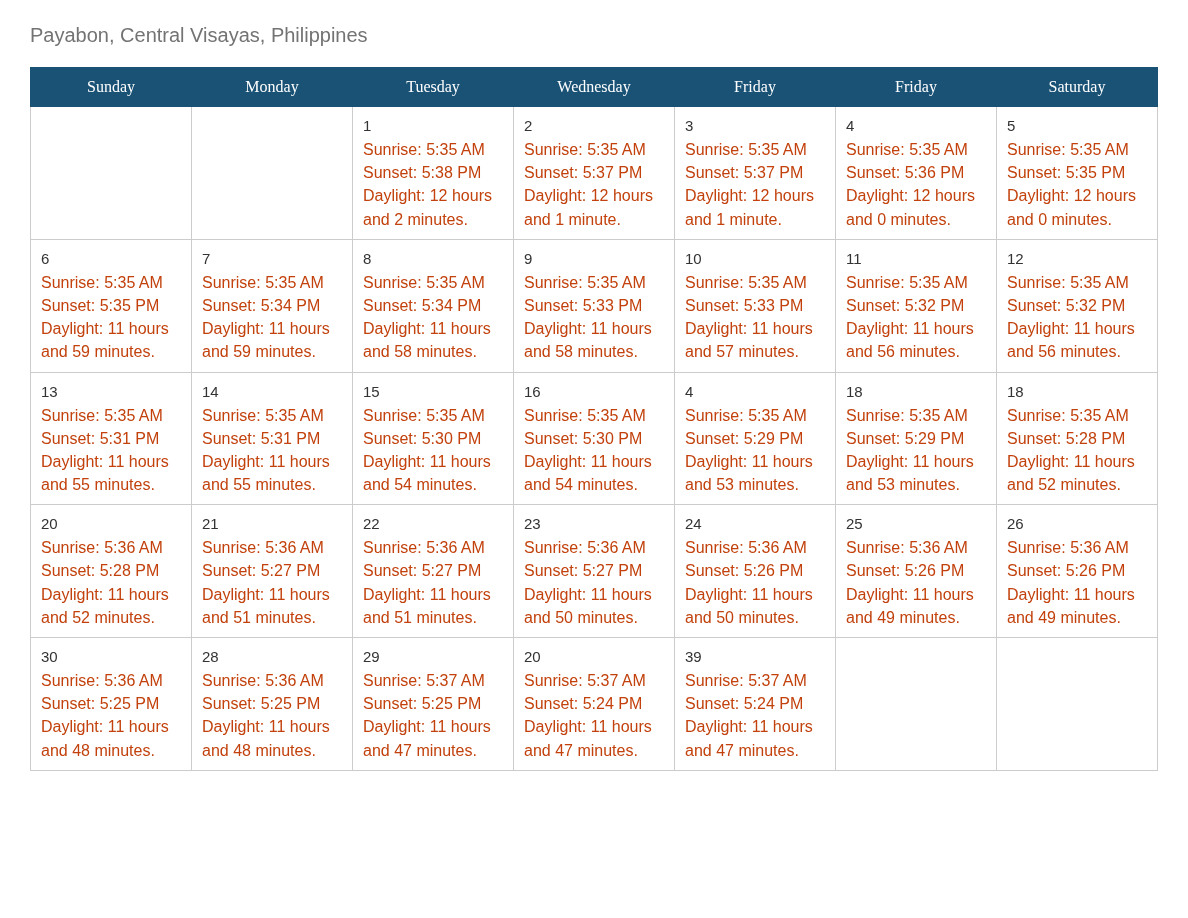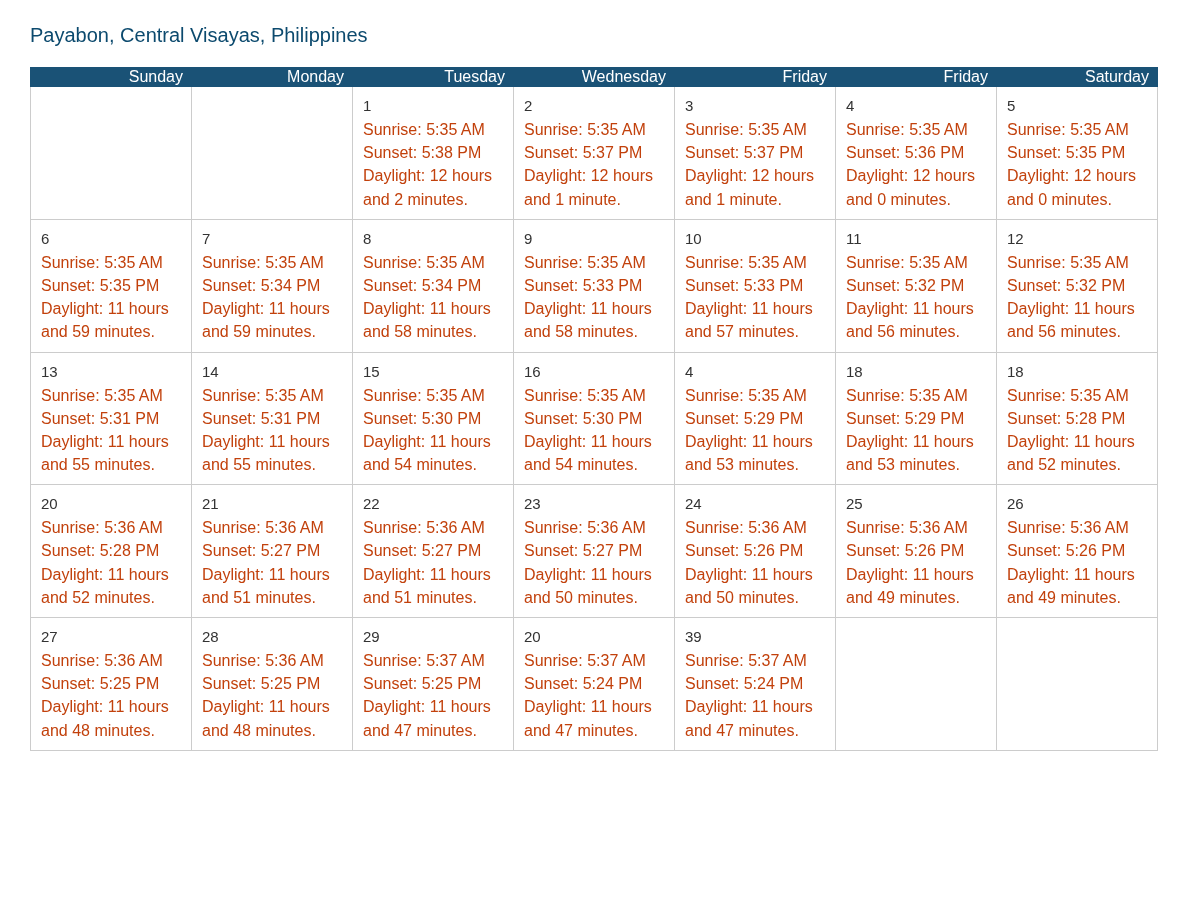--- a/index.html
+++ b/index.html
@@ -50,36 +50,37 @@
       text-align: right;
     }
     .month-title {
       font-size: 52px;
       font-weight: normal;
       color: #222;
       line-height: 1.1;
     }
     .location-title {
       font-size: 20px;
-      color: #0c4a6e;
+      color: #737373;
       margin-top: 4px;
     }
     .calendar {
       width: 100%;
       border-collapse: collapse;
       border: 1px solid #ccc;
     }
     .calendar th {
       background-color: #1a5276;
       color: #ffffff;
-      padding: 0 8px;
-      text-align: right;
+      padding: 10px 8px;
+      text-align: center;
       font-size: 16px;
       font-weight: normal;
       border: 1px solid #1a5276;
+      font-family: Liberation Serif, serif;
     }
     .calendar td {
       vertical-align: top;
       padding: 8px 10px;
       border: 1px solid #cccccc;
       width: 14.28%;
       height: 110px;
       font-size: 13px;
       color: #333;
       line-height: 1.4;
@@ -309,21 +310,21 @@
         <td>
           <span class="day-number">26</span>
           <div class="day-info" style="white-space: pre-line;">Sunrise: 5:36 AM
 Sunset: 5:26 PM
 Daylight: 11 hours
 and 49 minutes.</div>
         </td>
       </tr>
       <tr>
         <td>
-          <span class="day-number">27</span>
+          <span class="day-number">30</span>
           <div class="day-info" style="white-space: pre-line;">Sunrise: 5:36 AM
 Sunset: 5:25 PM
 Daylight: 11 hours
 and 48 minutes.</div>
         </td>
         <td>
           <span class="day-number">28</span>
           <div class="day-info" style="white-space: pre-line;">Sunrise: 5:36 AM
 Sunset: 5:25 PM
 Daylight: 11 hours

